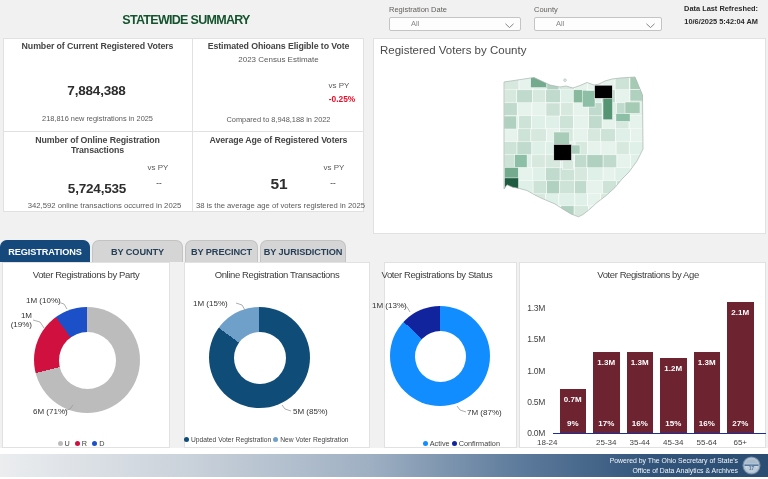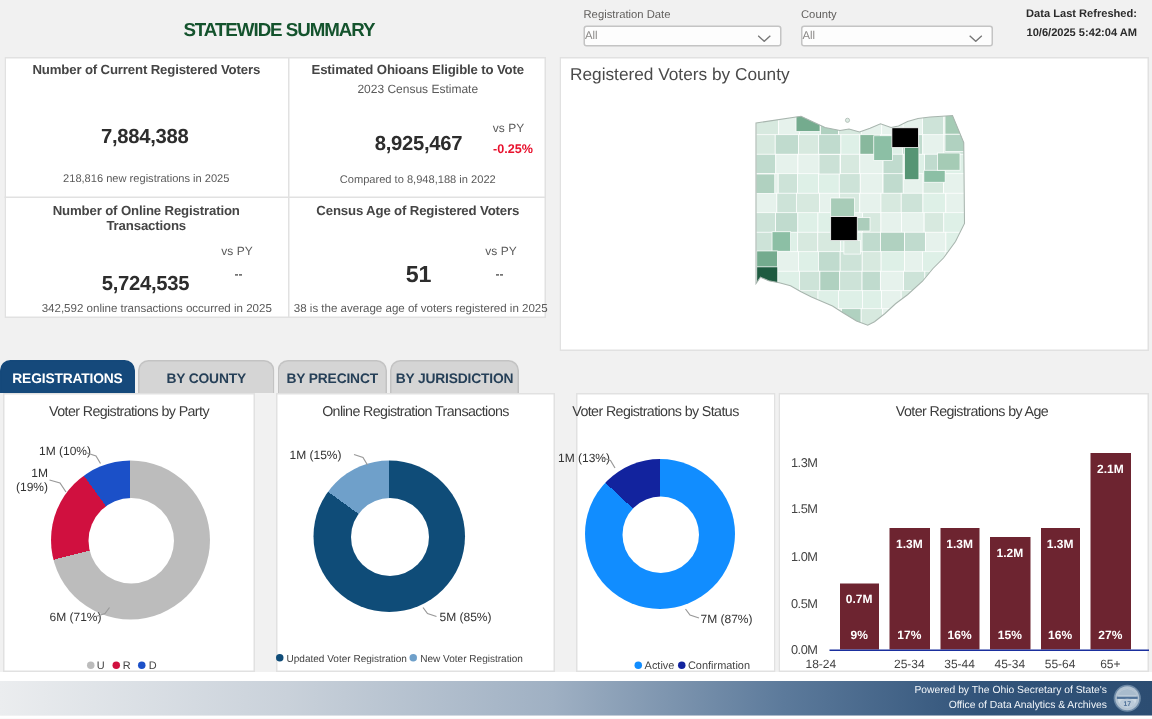--- a/index.html
+++ b/index.html
@@ -2,21 +2,21 @@
 <html><head><meta charset="utf-8">
 <style>
 *{margin:0;padding:0;box-sizing:border-box}
 html,body{width:768px;height:479px;overflow:hidden;font-family:"Liberation Sans",sans-serif;background:#fff}
 .abs{position:absolute}
 #page{position:relative;width:768px;height:479px;background:#f1f1f1}
 
 .panel{position:absolute;background:#fff;border:1px solid #e1e1e1}
 .ptitle{position:absolute;width:100%;text-align:center;font-size:9.5px;color:#3d3d3d;letter-spacing:-0.4px}
 .dlabel{position:absolute;font-size:7.5px;color:#605e5c}
-.dbox{position:absolute;height:14px;background:#fdfdfd;border:1px solid #c4c4c4;border-radius:2px;font-size:7.5px;color:#8a8886;line-height:12px;padding-left:0}
+.dbox{position:absolute;height:14px;background:#fdfdfd;border:1px solid #c4c4c4;border-radius:2px;font-size:7.5px;color:#8a8886;line-height:12px;padding-left:21px}
 .chev{position:absolute;right:6px;top:4.5px;width:9px;height:5.5px}
 .tab{position:absolute;top:240px;height:22px;border-radius:7px 7px 0 0;font-weight:bold;font-size:9.2px;letter-spacing:-0.1px;text-align:center;line-height:22px;color:#253f57;background:#d5d5d5;border:1px solid #c3c3c3;border-bottom:none}
 .klabel{position:absolute;text-align:center;color:#454545;font-size:8.8px;font-weight:600;letter-spacing:-0.1px}
 .kbig{position:absolute;text-align:center;color:#2d2d2d;font-weight:700;letter-spacing:-0.2px}
 .ksub{position:absolute;text-align:center;color:#5a5a5a;font-size:7.4px}
 .vspy{position:absolute;text-align:center;color:#5a5a5a;font-size:8px}
 .donut{position:absolute;border-radius:50%}
 .dlbl{position:absolute;font-size:8px;color:#333;white-space:nowrap}
 .leg{position:absolute;font-size:7.3px;color:#444;white-space:nowrap}
 .dot{display:inline-block;width:5px;height:5px;border-radius:50%;margin-right:2px;vertical-align:0.5px}
@@ -46,32 +46,31 @@
 <div class="panel" style="left:3px;top:38px;width:361px;height:174px"></div>
 <div class="abs" style="left:192px;top:38px;width:1px;height:174px;background:#e1e1e1"></div>
 <div class="abs" style="left:3px;top:131px;width:361px;height:1px;background:#e1e1e1"></div>
 
 <div class="klabel" style="left:3px;top:41px;width:189px">Number of Current Registered Voters</div>
 <div class="kbig" style="left:3px;top:83px;width:187px;font-size:13.5px;line-height:15px">7,884,388</div>
 <div class="ksub" style="left:3px;top:114px;width:189px">218,816 new registrations in 2025</div>
 
 <div class="klabel" style="left:193px;top:41px;width:171px">Estimated Ohioans Eligible to Vote</div>
 <div class="ksub" style="left:193px;top:55px;width:171px;font-size:8px">2023 Census Estimate</div>
-<div class="kbig" style="left:214px;top:88px;width:130px;font-size:13.5px;line-height:15px">8,925,467</div>
 <div class="vspy" style="left:323px;top:81px;width:32px">vs PY</div>
 <div class="vspy" style="left:322px;top:94px;width:40px;color:#e8112d;font-weight:bold;font-size:8.4px">-0.25%</div>
 <div class="ksub" style="left:193px;top:115px;width:171px">Compared to 8,948,188 in 2022</div>
 
 <div class="klabel" style="left:3px;top:135px;width:189px">Number of Online Registration<br>Transactions</div>
 <div class="kbig" style="left:32px;top:181px;width:130px;font-size:13.5px;line-height:15px">5,724,535</div>
 <div class="vspy" style="left:142px;top:163px;width:32px">vs PY</div>
 <div class="vspy" style="left:143px;top:178px;width:32px;font-weight:bold">--</div>
 <div class="ksub" style="left:10px;top:201px;width:189px;font-size:7.7px">342,592 online transactions occurred in 2025</div>
 
-<div class="klabel" style="left:193px;top:135px;width:171px">Census Age of Registered Voters</div>
+<div class="klabel" style="left:193px;top:135px;width:171px">Average Age of Registered Voters</div>
 <div class="kbig" style="left:214px;top:175px;width:130px;font-size:15.5px;line-height:17px">51</div>
 <div class="vspy" style="left:318px;top:163px;width:32px">vs PY</div>
 <div class="vspy" style="left:317px;top:178px;width:32px;font-weight:bold">--</div>
 <div class="ksub" style="left:193px;top:201px;width:175px;font-size:7.7px">38 is the average age of voters registered in 2025</div>
 
 <div class="panel" style="left:373px;top:38px;width:393px;height:196px">
 <div class="abs" style="left:6px;top:5px;font-size:11.5px;color:#4a4a4a">Registered Voters by County</div>
 <svg width="139" height="141" viewBox="0 0 139 141" style="position:absolute;left:130px;top:38px;overflow:visible">
         <defs>
           <clipPath id="oh">

